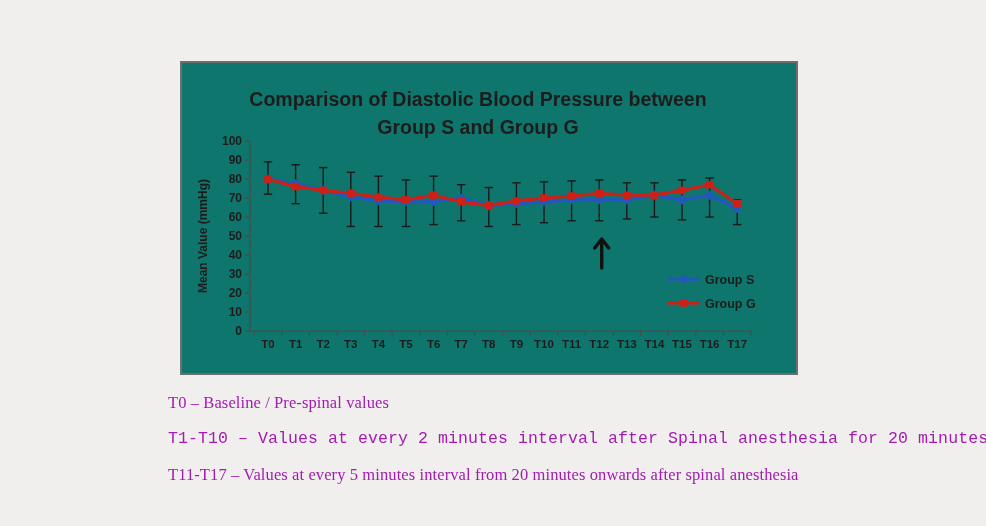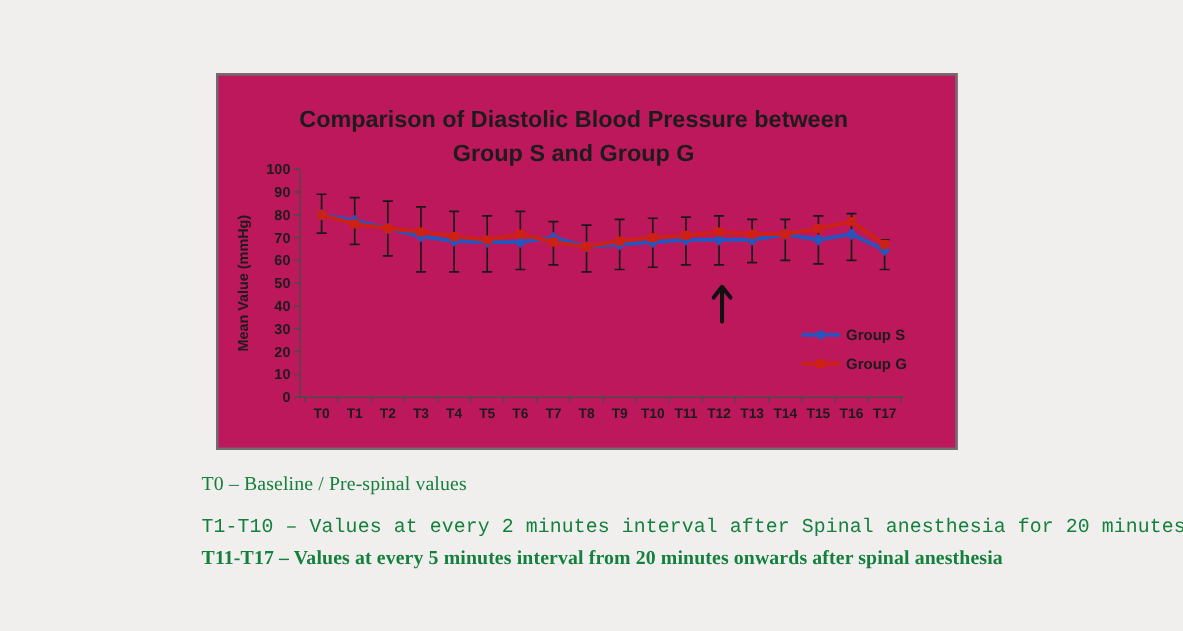--- a/index.html
+++ b/index.html
@@ -5,33 +5,33 @@
   html,body{margin:0;padding:0;}
   body{
     width:986px;height:526px;
     background:#f1efee;
     font-family:"Liberation Sans",sans-serif;
     position:relative;overflow:hidden;
   }
   .stage{position:absolute;left:0;top:0;width:986px;height:526px;}
   .chart-box{
     position:absolute;left:180px;top:61px;width:614px;height:310px;
-    border:2px solid #6e6e6e;background:#be185d;
+    border:2px solid #6e6e6e;background:#0f766e;
   }
   .chart-box svg{display:block;width:614px;height:310px;}
   .caption{
     position:absolute;left:168px;
     font-family:"Liberation Serif",serif;
-    font-size:16.5px;color:#15803d;letter-spacing:0.1px;
+    font-size:16.5px;color:#a21caf;letter-spacing:0.1px;
     white-space:nowrap;
     text-align:center;
   }
   .caption.l1{top:393px;}
   .caption.l2{top:429px;font-family:Liberation Mono, monospace;}
-  .caption.l3{top:455px;font-weight:bold;}
+  .caption.l3{top:465px;}
 </style>
 </head>
 <body>
 
 <div class="stage">
 
   <div class="chart-box">
     <svg id="chart-svg" viewBox="0 0 614 310">
         <g>
           <text x="296" y="43" fill="#1c1c1c" font-family="&quot;Liberation Sans&quot;,sans-serif" font-size="19.5" font-weight="bold" text-anchor="middle">Comparison  of Diastolic  Blood  Pressure  between</text>

